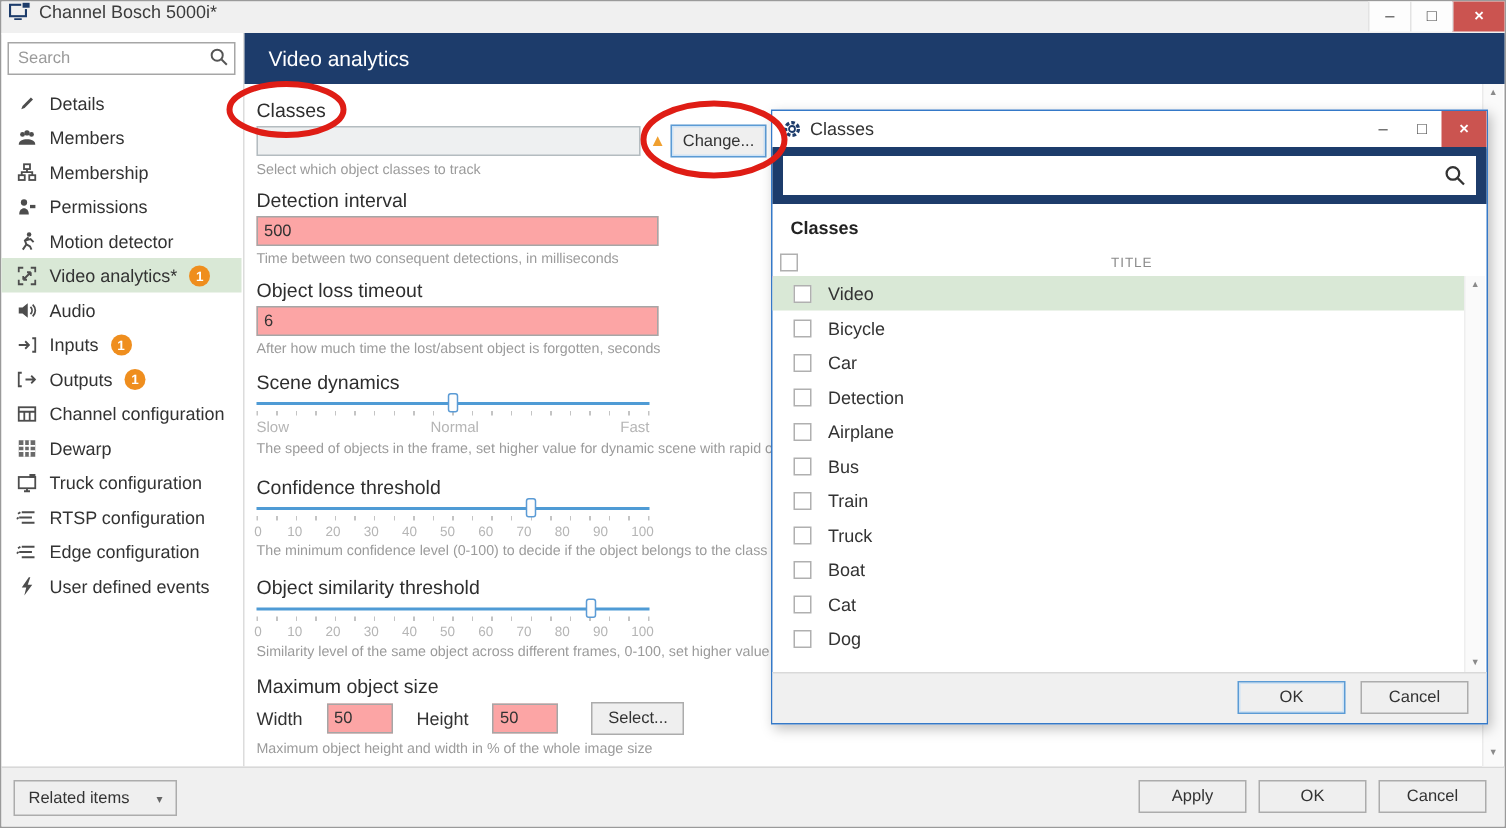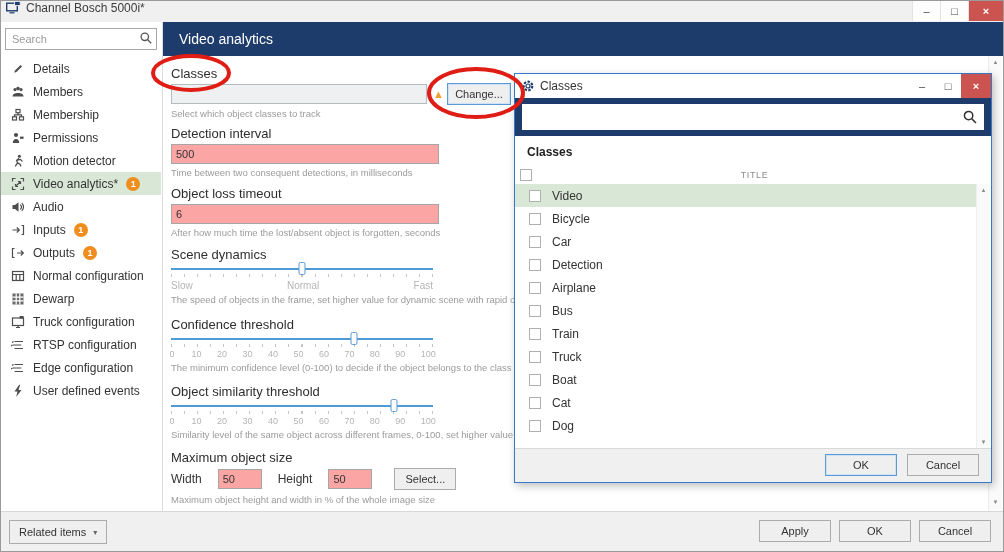--- a/index.html
+++ b/index.html
@@ -54,21 +54,21 @@
   .tickrow span{min-width:8px;text-align:center;}
   .scenerow{position:absolute;width:262px;display:flex;justify-content:space-between;font-size:10px;color:#b5b5b5;}
 
   
   .vscroll{position:absolute;right:1px;top:55px;bottom:40px;width:13px;background:#fafafa;border-left:1px solid #ebebeb;z-index:5;}
   .vscroll .arr{position:absolute;left:0;right:0;height:13px;text-align:center;font-size:6px;color:#8a8a8a;line-height:13px;}
   .vscroll .arr.dn{bottom:2px;}
 
   
   .bottombar{position:absolute;left:0;right:0;bottom:0;height:40px;background:#f0f0f0;border-top:1px solid #d8d8d8;box-sizing:border-box;}
-  .related{position:absolute;left:8px;top:8px;height:24px;padding:0 9px;gap:7px;}
+  .related{position:absolute;left:8px;top:8px;height:24px;padding:0 9px;gap:18px;}
   .related .dd{font-size:8px;color:#666;}
   .apply{position:absolute;left:758px;top:8px;width:72px;}
   .okmain{position:absolute;left:838px;top:8px;width:72px;}
   .cancelmain{position:absolute;left:918px;top:8px;width:72px;}
 
   
   .popup{position:absolute;left:513px;top:72px;width:478px;height:410px;background:#fff;border:1px solid var(--accent-blue);box-sizing:border-box;z-index:30;box-shadow:2px 3px 8px rgba(0,0,0,.25);}
   .ptitle{position:absolute;left:0;top:0;right:0;height:24px;background:#fff;display:flex;align-items:center;border-bottom:1px solid #e8e8e8;}
   .ptitle .gear{margin:0 5px 0 6px;display:flex;}
   .ptitle .ptxt{font-size:12px;color:#333;flex:1;}
@@ -215,21 +215,21 @@
         <span class="lbl">Outputs</span>
         <span class="badge">1</span>
       </div>
       <div class="item">
         <span class="ic">
             <svg width="14" height="14" viewBox="0 0 14 14">
               <rect x="1.5" y="2.5" width="11" height="9"></rect>
               <path d="M1.5 5.5 H12.5 M5.2 5.5 V11.5 M8.8 5.5 V11.5"></path>
             </svg>
           </span>
-        <span class="lbl">Normal configuration</span>
+        <span class="lbl">Channel configuration</span>
       </div>
       <div class="item">
         <span class="ic">
             <svg width="14" height="14" viewBox="0 0 14 14">
               <rect x="1.5" y="1.5" width="11" height="11" fill="#6a6a6a" stroke="none"></rect>
               <path d="M1.5 5.2 H12.5 M1.5 8.8 H12.5 M5.2 1.5 V12.5 M8.8 1.5 V12.5" stroke="#fff"></path>
             </svg>
           </span>
         <span class="lbl">Dewarp</span>
       </div>

